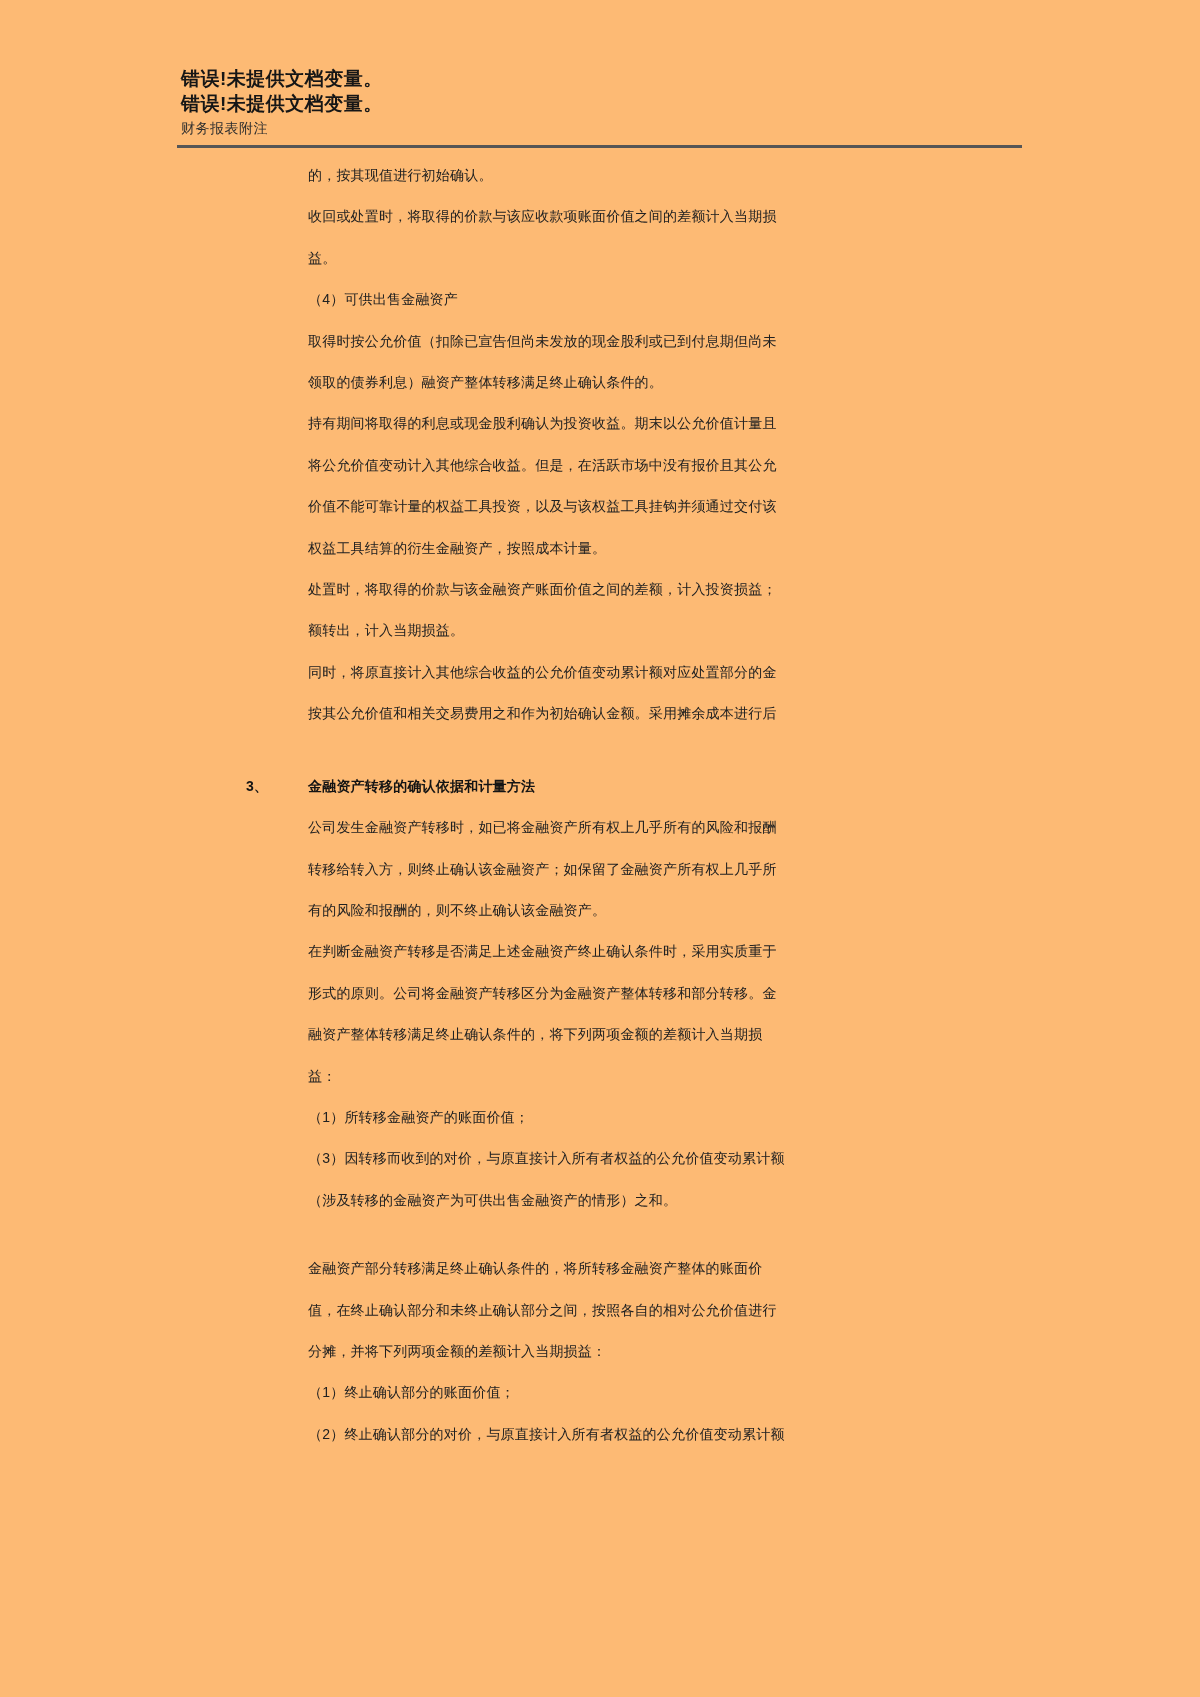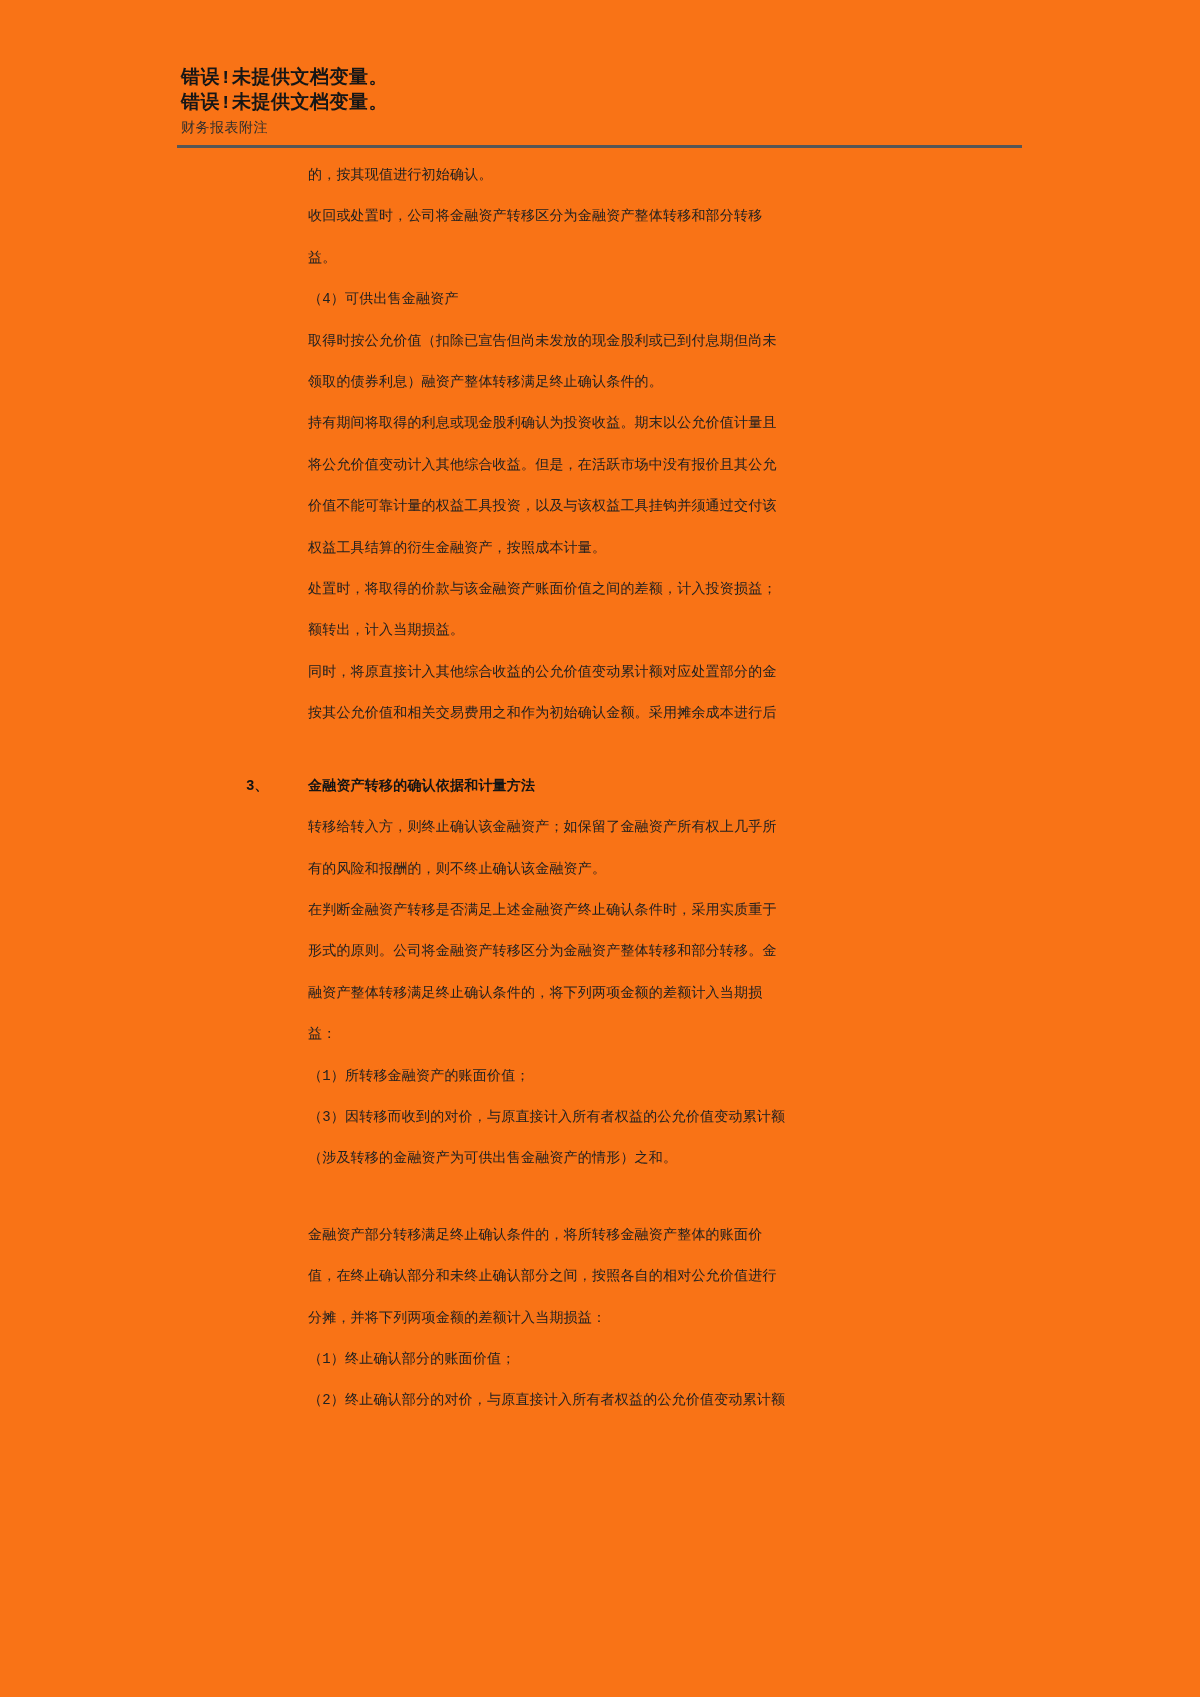--- a/index.html
+++ b/index.html
@@ -1,21 +1,21 @@
 <!DOCTYPE html>
 <html><head>
 <meta charset="utf-8">
 <style>
   html,body { margin:0; padding:0; background:#e9e9e9; }
   .page {
     position:relative;
     width:1200px; height:1697px;
     margin:0 auto;
-    background:#f97316;
-    font-family:Liberation Mono, monospace;
+    background:#fdba74;
+    font-family:Liberation Sans, sans-serif;
     overflow:hidden;
   }
   
   .page-header {
     position:absolute; left:181px; top:66px;
     color:#1c1c1c;
   }
   .hdr-bold {
     font-weight:bold;
     font-size:19px; line-height:25px;
@@ -41,59 +41,60 @@
     color:#212121;
   }
   .line { white-space:nowrap; }
   .section-heading {
     position:relative;
     margin-top:31px;
     font-weight:bold;
     color:#141414;
   }
   .h-num { position:absolute; left:-62px; top:0; }
-  .block-gap { margin-top:35px; }
+  .block-gap { margin-top:27px; }
 </style>
 </head>
 <body>
 
 <div class="page">
 
   <header class="page-header">
     <div class="hdr-bold">错误!未提供文档变量。</div>
     <div class="hdr-bold">错误!未提供文档变量。</div>
     <div class="hdr-reg">财务报表附注</div>
     <div class="hdr-rule"></div>
   </header>
 
   <main class="doc-body">
 
     <div>
       <div class="line">的，按其现值进行初始确认。</div>
-      <div class="line">收回或处置时，公司将金融资产转移区分为金融资产整体转移和部分转移</div>
+      <div class="line">收回或处置时，将取得的价款与该应收款项账面价值之间的差额计入当期损</div>
       <div class="line">益。</div>
       <div class="line">（4）可供出售金融资产</div>
       <div class="line">取得时按公允价值（扣除已宣告但尚未发放的现金股利或已到付息期但尚未</div>
       <div class="line">领取的债券利息）融资产整体转移满足终止确认条件的。</div>
       <div class="line">持有期间将取得的利息或现金股利确认为投资收益。期末以公允价值计量且</div>
       <div class="line">将公允价值变动计入其他综合收益。但是，在活跃市场中没有报价且其公允</div>
       <div class="line">价值不能可靠计量的权益工具投资，以及与该权益工具挂钩并须通过交付该</div>
       <div class="line">权益工具结算的衍生金融资产，按照成本计量。</div>
       <div class="line">处置时，将取得的价款与该金融资产账面价值之间的差额，计入投资损益；</div>
       <div class="line">额转出，计入当期损益。</div>
       <div class="line">同时，将原直接计入其他综合收益的公允价值变动累计额对应处置部分的金</div>
       <div class="line">按其公允价值和相关交易费用之和作为初始确认金额。采用摊余成本进行后</div>
     </div>
 
     <div class="section-heading">
       <span class="h-num">3、</span>
       <span>金融资产转移的确认依据和计量方法</span>
     </div>
 
     <div>
+      <div class="line">公司发生金融资产转移时，如已将金融资产所有权上几乎所有的风险和报酬</div>
       <div class="line">转移给转入方，则终止确认该金融资产；如保留了金融资产所有权上几乎所</div>
       <div class="line">有的风险和报酬的，则不终止确认该金融资产。</div>
       <div class="line">在判断金融资产转移是否满足上述金融资产终止确认条件时，采用实质重于</div>
       <div class="line">形式的原则。公司将金融资产转移区分为金融资产整体转移和部分转移。金</div>
       <div class="line">融资产整体转移满足终止确认条件的，将下列两项金额的差额计入当期损</div>
       <div class="line">益：</div>
       <div class="line">（1）所转移金融资产的账面价值；</div>
       <div class="line">（3）因转移而收到的对价，与原直接计入所有者权益的公允价值变动累计额</div>
       <div class="line">（涉及转移的金融资产为可供出售金融资产的情形）之和。</div>
     </div>

